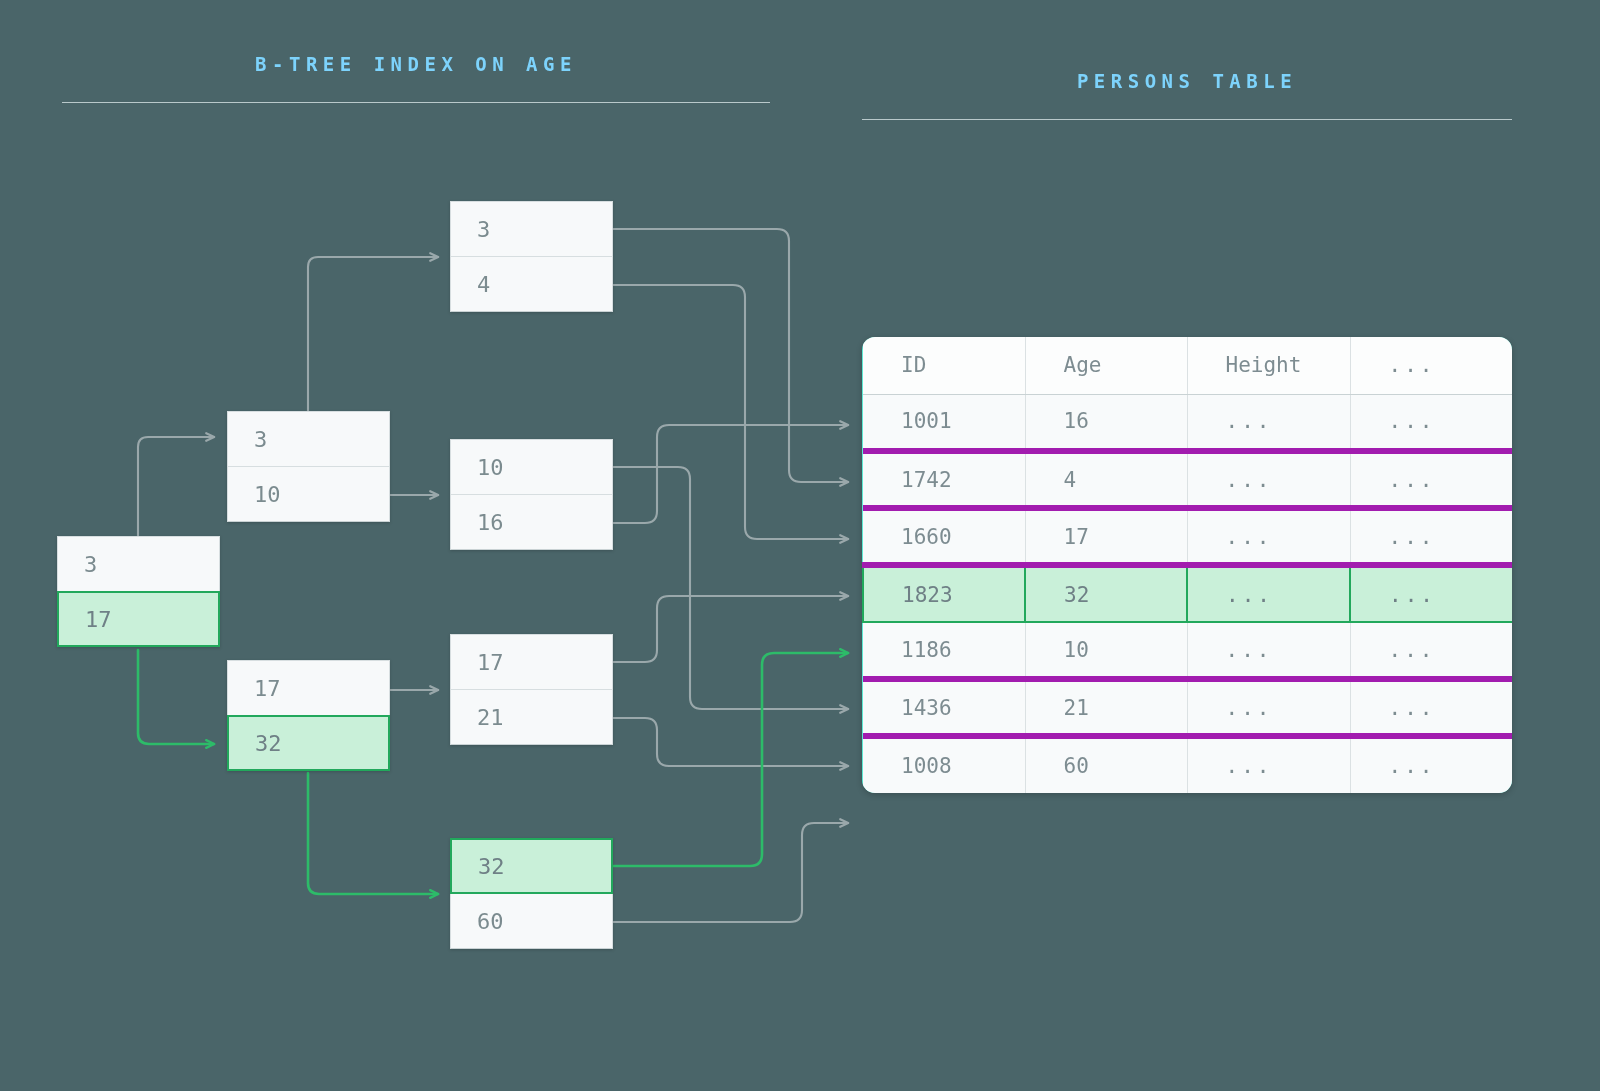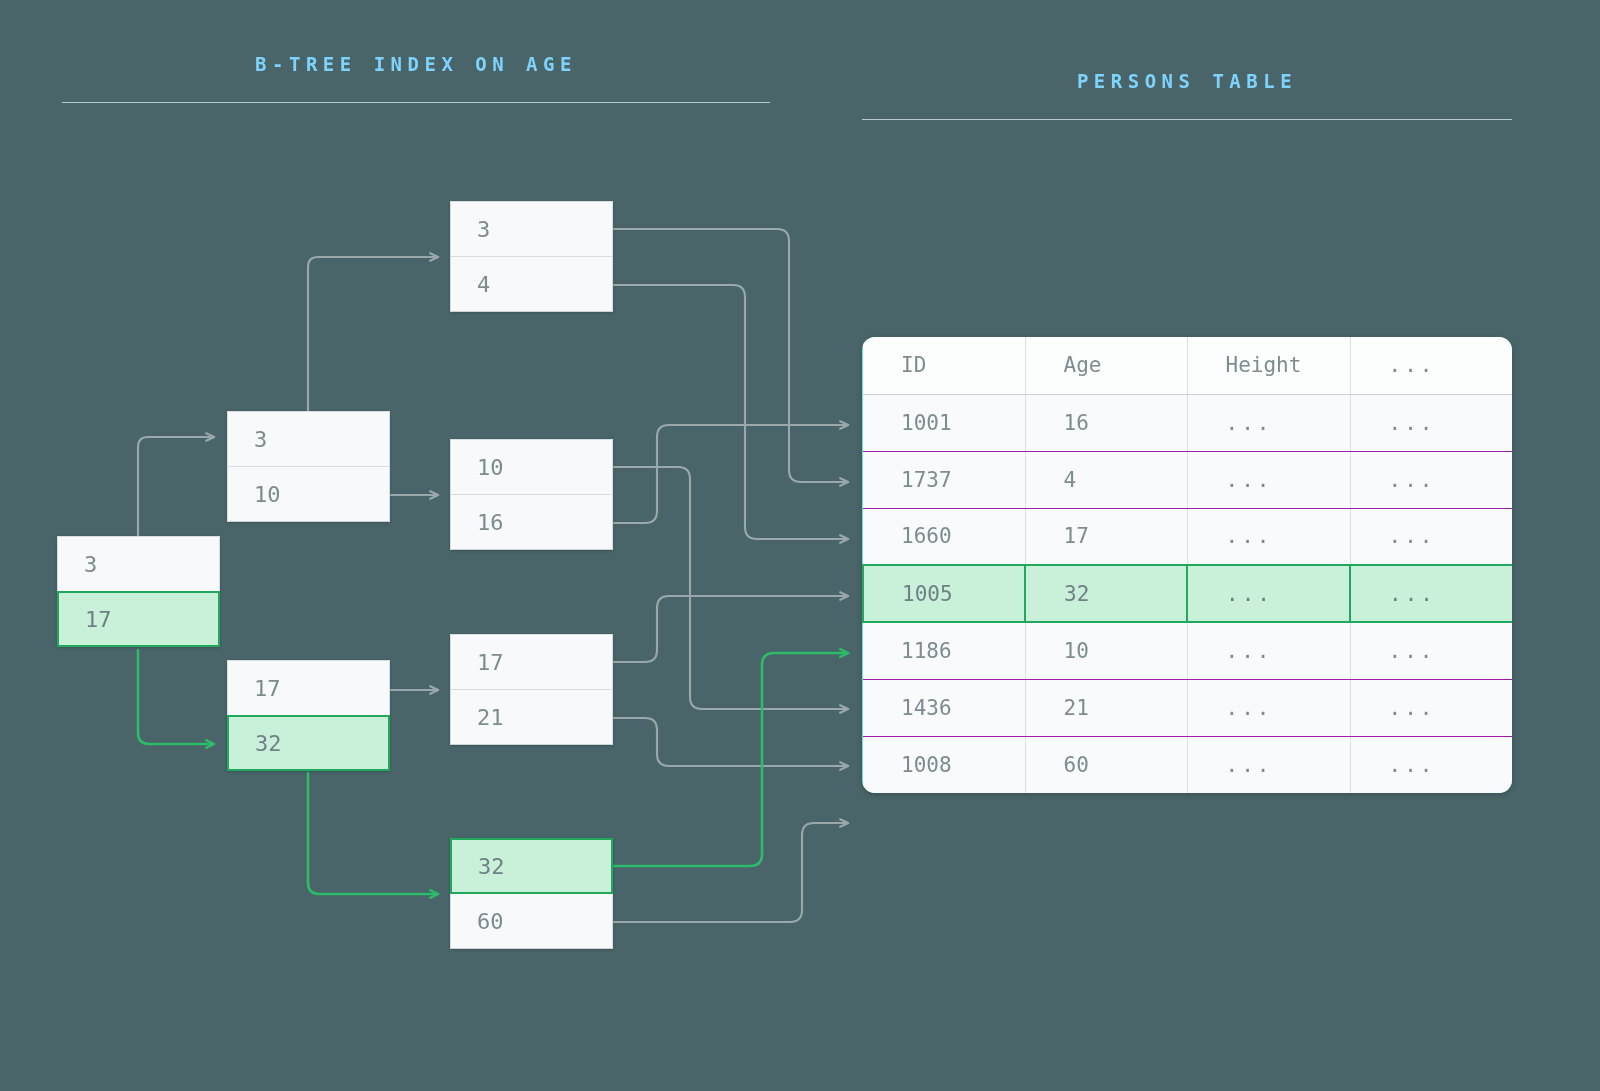--- a/index.html
+++ b/index.html
@@ -103,21 +103,21 @@
   #persons col.c-height { width: 163px; }
   #persons col.c-etc    { width: 163px; }
   #persons th, #persons td {
     height: 57px;
     font-size: 21px;
     font-weight: normal;
     color: #7d8c91;
     text-align: left;
     padding-left: 38px;
     border-right: 1px solid #dbe1e3;
-    border-bottom: 1px solid #a21caf;
+    border-bottom: 6px solid #a21caf;
     background: #f8fafb;
     font-family: "DejaVu Sans Mono", "Liberation Mono", monospace;
   }
   #persons th {
     background: #fcfdfd;
     border-bottom: 1px solid #c9d2d4;
   }
   #persons th:last-child, #persons td:last-child { border-right: none; }
   #persons tr:last-child td { border-bottom: none; }
   #persons tr.hl td {
@@ -266,33 +266,33 @@
         </tr>
       </thead>
       <tbody>
         <tr>
           <td>1001</td>
           <td>16</td>
           <td class="dots">...</td>
           <td class="dots">...</td>
         </tr>
         <tr>
-          <td>1737</td>
+          <td>1742</td>
           <td>4</td>
           <td class="dots">...</td>
           <td class="dots">...</td>
         </tr>
         <tr>
           <td>1660</td>
           <td>17</td>
           <td class="dots">...</td>
           <td class="dots">...</td>
         </tr>
         <tr class="hl">
-          <td>1005</td>
+          <td>1823</td>
           <td>32</td>
           <td class="dots">...</td>
           <td class="dots">...</td>
         </tr>
         <tr>
           <td>1186</td>
           <td>10</td>
           <td class="dots">...</td>
           <td class="dots">...</td>
         </tr>

